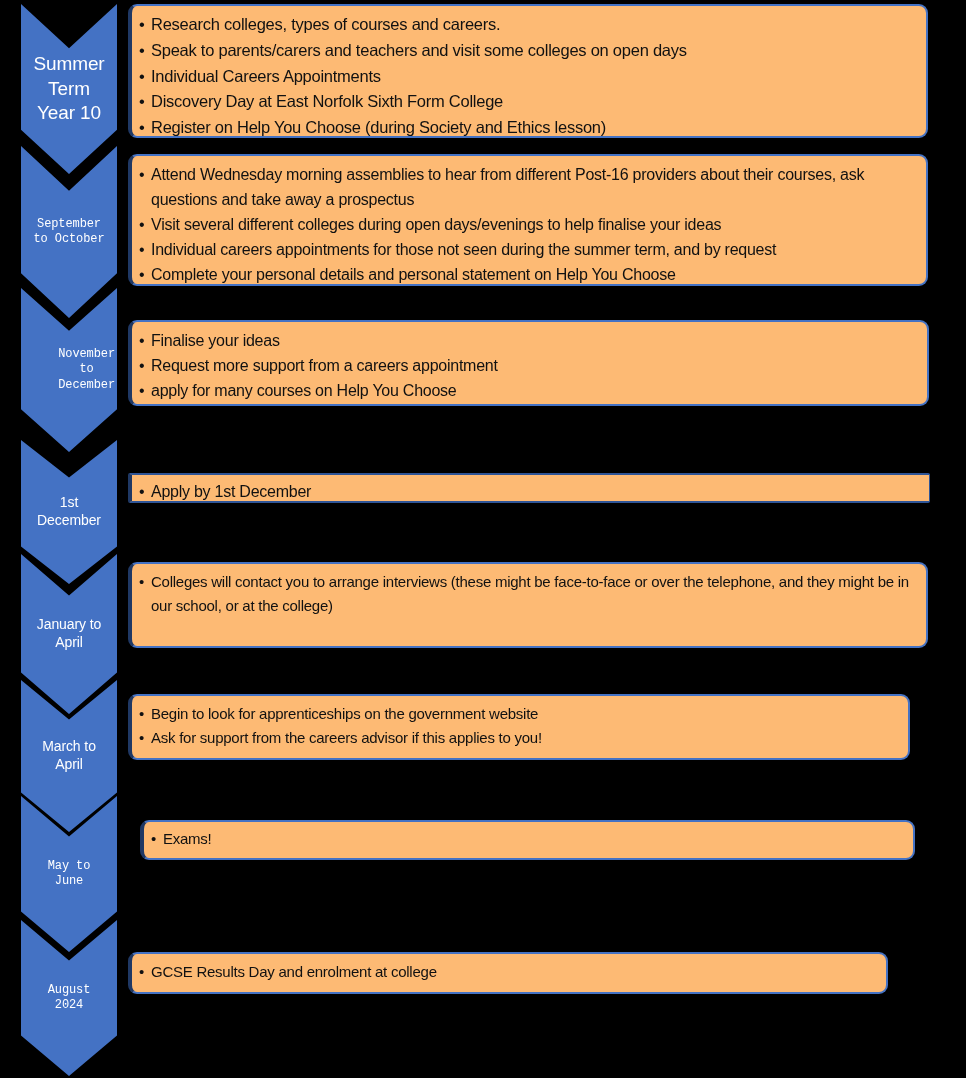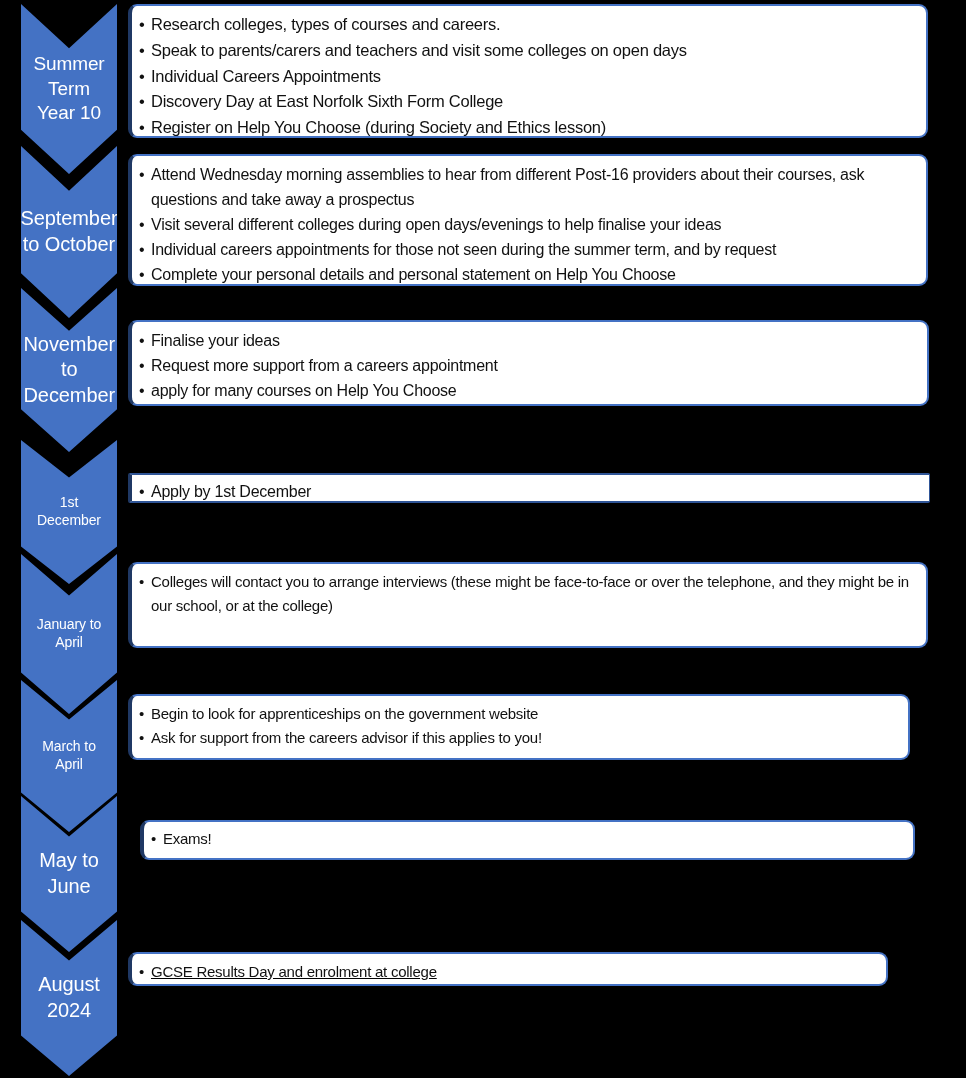--- a/index.html
+++ b/index.html
@@ -39,27 +39,27 @@
     color: #ffffff;
     text-align: center;
     font-size: 15px;
     line-height: 1.28;
     font-family: "Liberation Sans", sans-serif;
     letter-spacing: -0.1px;
     padding: 0 2px;
     white-space: pre-line;
   }
   .chevron.big .chevron-label { font-size: 19px; line-height: 1.3; }
-  .chevron.mid .chevron-label { font-size: 20px; }
+  .chevron.mid .chevron-label { font-size: 12px; font-family: Liberation Mono, monospace; }
   .chevron.sm  .chevron-label { font-size: 14px; }
 
   
   .box {
     position: absolute;
-    background: #ffffff;
+    background: #fdba74;
     border: 2px solid #4472C4;
     border-left: 4px solid #1F3864;
     border-radius: 9px;
     z-index: 1;
     padding: 6px 8px 6px 6px;
     overflow: hidden;
   }
   .box.sharp {
     border-radius: 2px;
     border-top: 2px solid #2F5597;
@@ -177,19 +177,19 @@
   <div class="box" style="left:140px; top:820px; width:775px; height:40px; padding-top:5px;">
     <ul class="bullets t14">
       <li>Exams!</li>
     </ul>
   </div>
 
   <div class="chevron mid" style="top:920px; height:156px;">
     <div class="chevron-label">August
 2024</div>
   </div>
-  <div class="box" style="left:128px; top:952px; width:760px; height:34px; padding-top:6px;text-decoration:underline;">
+  <div class="box" style="left:128px; top:952px; width:760px; height:42px; padding-top:6px;">
     <ul class="bullets t14">
       <li>GCSE Results Day and enrolment at college</li>
     </ul>
   </div>
 
 </div>
 
 </body></html>

